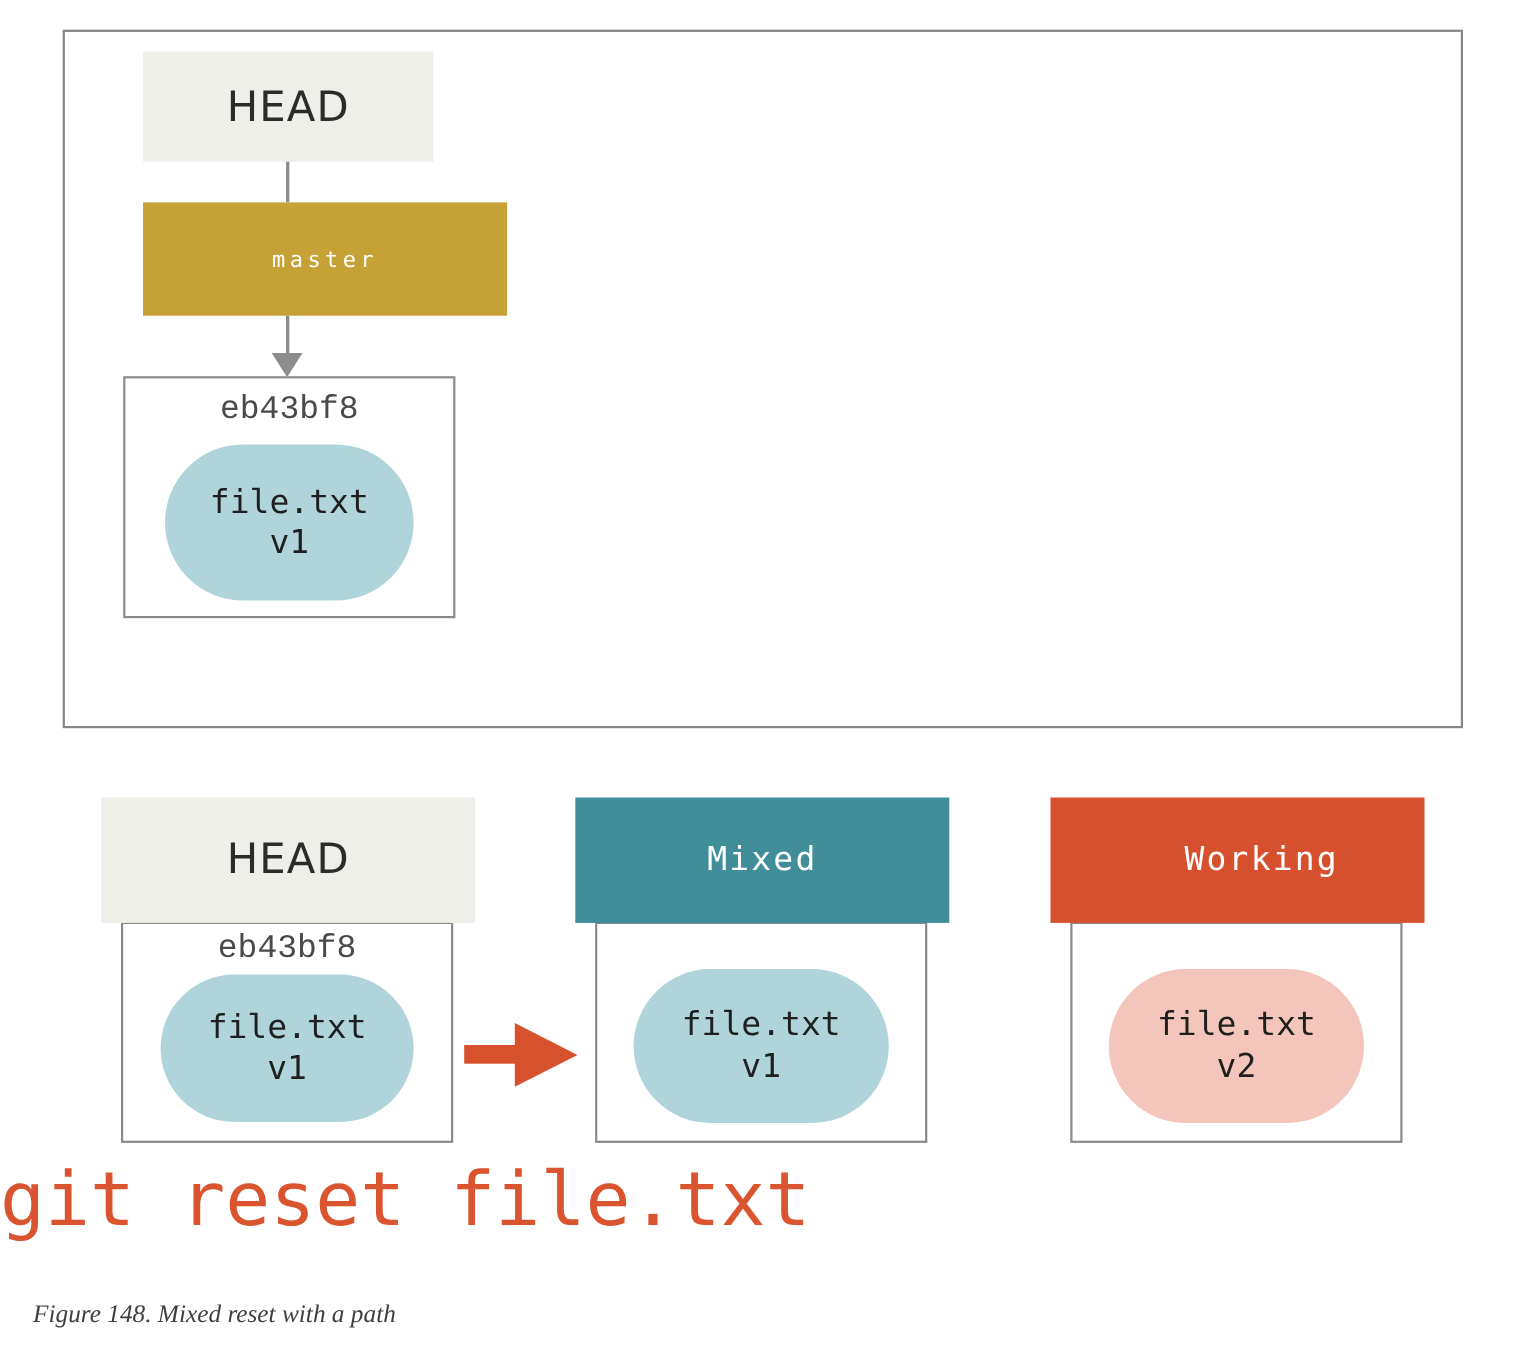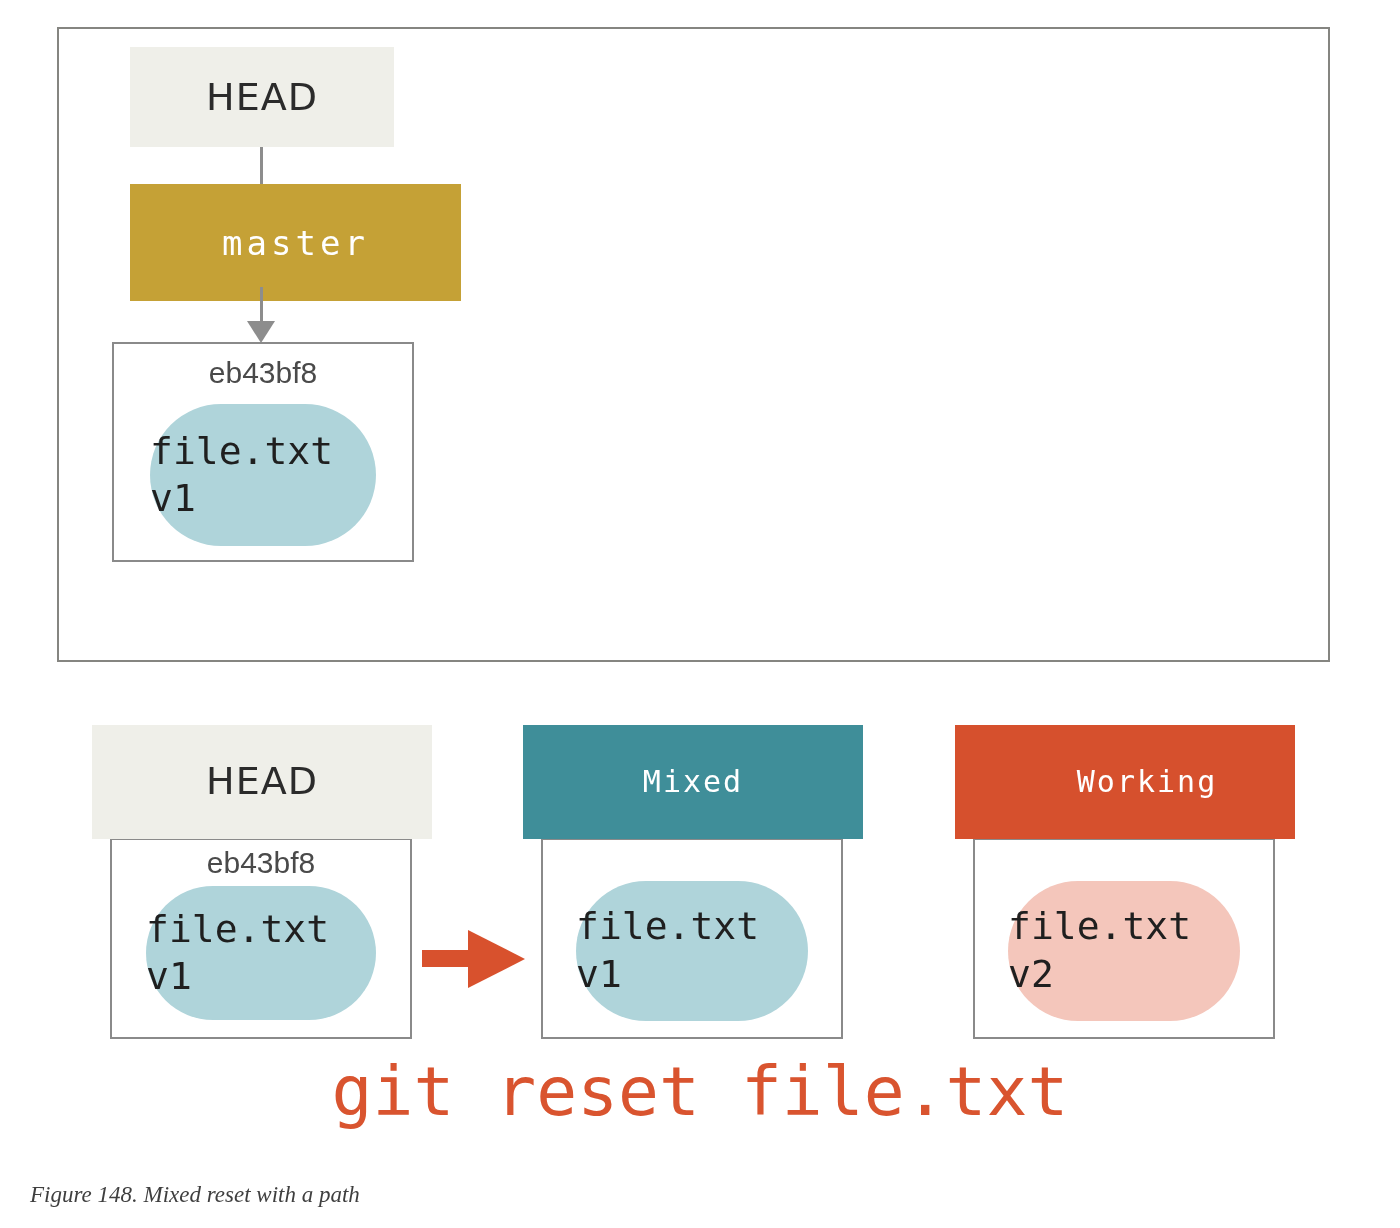--- a/index.html
+++ b/index.html
@@ -48,24 +48,24 @@
   }
   .v-line-1 {
     position: absolute;
     left: 201px; top: 118px;
     width: 3px; height: 37px;
     background: var(--line-gray);
   }
   .master-box {
     position: absolute;
     left: 71px; top: 155px;
-    width: 331px; height: 117px;
+    width: 331px; height: 103px;
     background: var(--gold);
     display: flex; align-items: center; justify-content: center;
-    font-size: 34px; color: #ffffff;
+    font-size: 20px; color: #ffffff;
     letter-spacing: 4px;
   }
   .v-line-2 {
     position: absolute;
     left: 201px; top: 258px;
     width: 3px; height: 36px;
     background: var(--line-gray);
   }
   .arrow-head-down {
     position: absolute;
@@ -78,29 +78,29 @@
   .commit-box {
     position: absolute;
     left: 53px; top: 313px;
     width: 302px; height: 220px;
     border: 2px solid var(--border-gray);
     background: #ffffff;
     display: flex; flex-direction: column; align-items: center;
   }
   .hash {
     margin-top: 12px;
-    font-family: Liberation Sans, sans-serif;
+    font-family: Liberation Mono, monospace;
     font-size: 30px; color: var(--hash-gray);
   }
   .pill {
     width: 226px; height: 142px;
     border-radius: 72px;
     display: flex; flex-direction: column;
-    justify-content: center;
-    font-size: 38px; color: #1f1f1f;
+    align-items: center; justify-content: center;
+    font-size: 30px; color: #1f1f1f;
     line-height: 1.25;
   }
   .pill.blue { background: var(--blue-pill); }
   .pill.pink { background: var(--pink-pill); }
   .commit-box .pill { margin-top: 14px; }
   .repo-label {
     position: absolute;
     left: 22px; bottom: 12px;
     font-size: 36px; color: var(--text-dark);
   }
@@ -156,21 +156,21 @@
     width: 0; height: 0;
     border-top: 29px solid transparent;
     border-bottom: 29px solid transparent;
     border-left: 57px solid var(--arrow-red);
   }
 
   
   .command {
     position: absolute;
     left: 0; right: 0; top: 1052px;
-    text-align: center;
+    text-align: left;
     font-size: 68px;
     color: var(--command-red);
   }
   .caption {
     position: absolute;
     left: 30px; top: 1182px;
     font-family: "Liberation Serif", "DejaVu Serif", serif;
     font-style: italic;
     font-size: 23px;
     color: var(--caption-gray);

